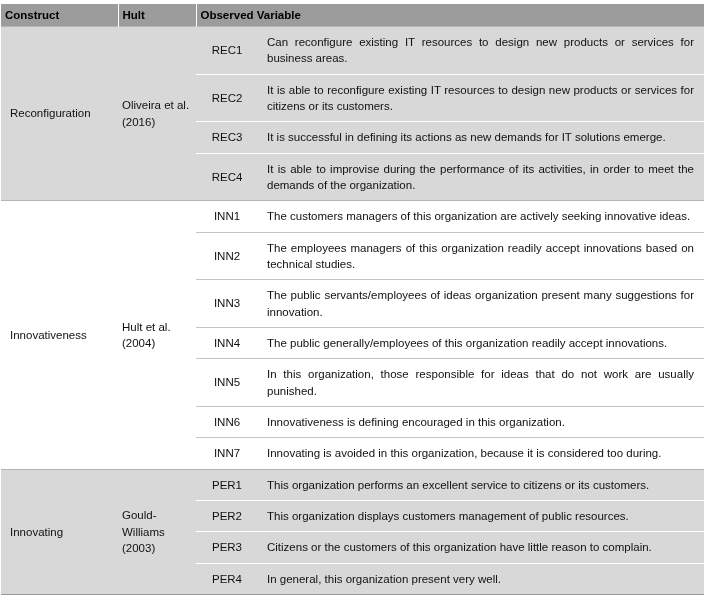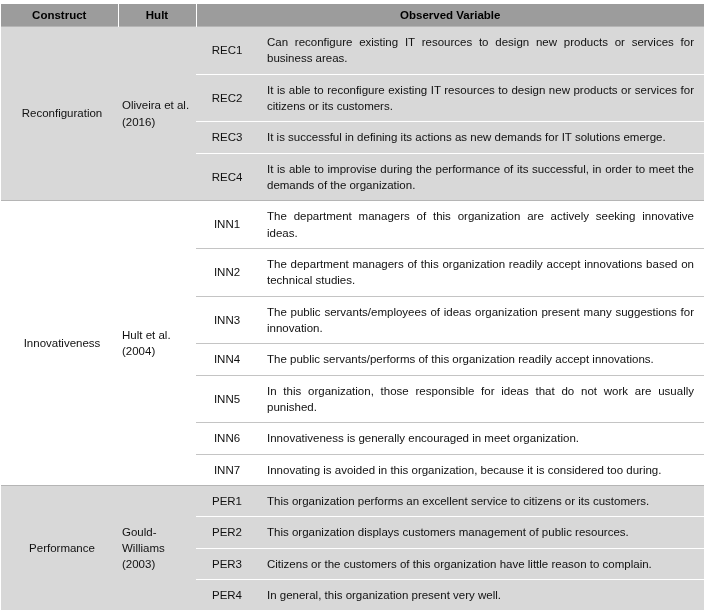--- a/index.html
+++ b/index.html
@@ -24,39 +24,39 @@
   col.c-construct { width: 117px; }
   col.c-base      { width: 78px;  }
   col.c-code      { width: 62px;  }
   col.c-desc      { width: auto;  }
 
   thead th {
     background: #9c9c9c;
     color: #000000;
     font-weight: bold;
     font-size: 11.5px;
-    text-align: center;
+    text-align: left;
     padding: 5px 4px;
     border-left: 1px solid #ffffff;
   }
   thead th:first-child { border-left: none; }
 
   tbody { border-top: 1px solid #b5b5b5; }
   tbody.shaded td { background: #d8d8d8; }
   tbody.plain  td { background: #ffffff; }
 
   tbody.shaded tr + tr td { border-top: 1px solid #ffffff; }
   tbody.plain  tr + tr td { border-top: 1px solid #c4c4c4; }
 
   td {
     vertical-align: middle;
     line-height: 1.42;
   }
   td.construct {
-    text-align: center;
+    text-align: left;
     padding: 6px 4px 6px 9px;
   }
   td.base {
     text-align: left;
     padding: 6px 4px;
   }
   td.code {
     text-align: center;
     padding: 7px 4px;
   }
@@ -94,60 +94,60 @@
       <tr>
         <td class="code">REC2</td>
         <td class="desc">It is able to reconfigure existing IT resources to design new products or services for citizens or its customers.</td>
       </tr>
       <tr>
         <td class="code">REC3</td>
         <td class="desc">It is successful in defining its actions as new demands for IT solutions emerge.</td>
       </tr>
       <tr>
         <td class="code">REC4</td>
-        <td class="desc">It is able to improvise during the performance of its successful, in order to meet the demands of the organization.</td>
+        <td class="desc">It is able to improvise during the performance of its activities, in order to meet the demands of the organization.</td>
       </tr>
     </tbody>
 
     <tbody class="plain">
       <tr>
         <td class="construct" rowspan="7">Innovativeness</td>
         <td class="base" rowspan="7">Hult et al. (2004)</td>
         <td class="code">INN1</td>
-        <td class="desc">The department managers of this organization are actively seeking innovative ideas.</td>
+        <td class="desc">The customers managers of this organization are actively seeking innovative ideas.</td>
       </tr>
       <tr>
         <td class="code">INN2</td>
-        <td class="desc">The department managers of this organization readily accept innovations based on technical studies.</td>
+        <td class="desc">The employees managers of this organization readily accept innovations based on technical studies.</td>
       </tr>
       <tr>
         <td class="code">INN3</td>
         <td class="desc">The public servants/employees of ideas organization present many suggestions for innovation.</td>
       </tr>
       <tr>
         <td class="code">INN4</td>
-        <td class="desc">The public servants/performs of this organization readily accept innovations.</td>
+        <td class="desc">The public generally/employees of this organization readily accept innovations.</td>
       </tr>
       <tr>
         <td class="code">INN5</td>
         <td class="desc">In this organization, those responsible for ideas that do not work are usually punished.</td>
       </tr>
       <tr>
         <td class="code">INN6</td>
-        <td class="desc">Innovativeness is generally encouraged in meet organization.</td>
+        <td class="desc">Innovativeness is defining encouraged in this organization.</td>
       </tr>
       <tr>
         <td class="code">INN7</td>
         <td class="desc">Innovating is avoided in this organization, because it is considered too during.</td>
       </tr>
     </tbody>
 
     <tbody class="shaded">
       <tr>
-        <td class="construct" rowspan="4">Performance</td>
+        <td class="construct" rowspan="4">Innovating</td>
         <td class="base" rowspan="4">Gould-Williams (2003)</td>
         <td class="code">PER1</td>
         <td class="desc">This organization performs an excellent service to citizens or its customers.</td>
       </tr>
       <tr>
         <td class="code">PER2</td>
         <td class="desc">This organization displays customers management of public resources.</td>
       </tr>
       <tr>
         <td class="code">PER3</td>

